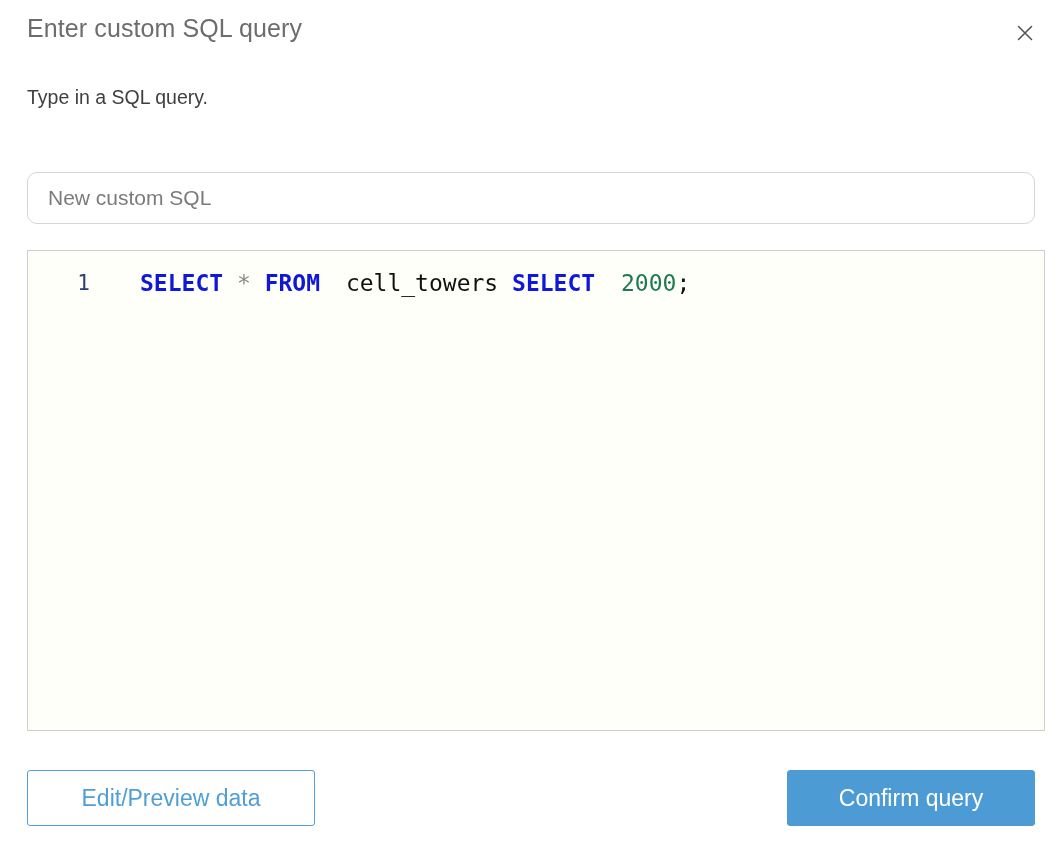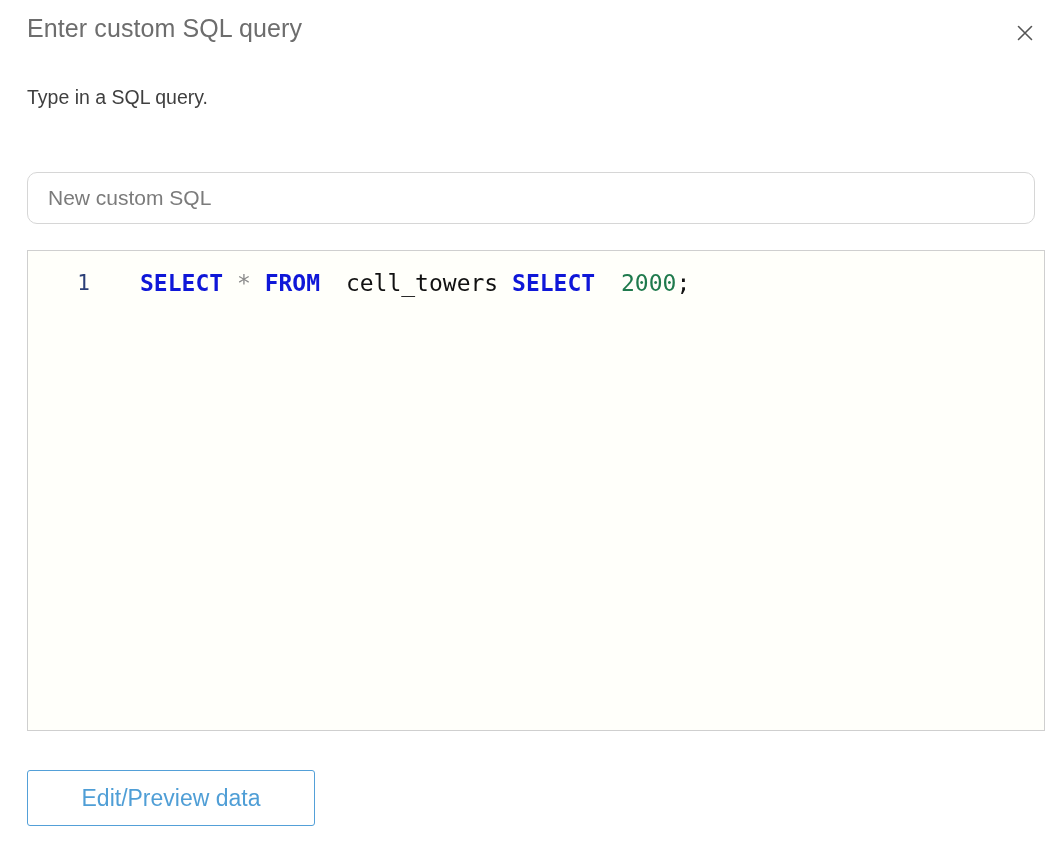--- a/index.html
+++ b/index.html
@@ -175,14 +175,15 @@
 
   <div class="editor">
     <div class="code-line">
       <span class="gutter">1</span>
       <span class="code-content"><span class="tok-keyword">SELECT</span><span class="tok-star"> * </span><span class="tok-keyword">FROM</span><span class="tok-ident"> cell_towers </span><span class="tok-keyword">SELECT</span><span class="tok-ident"> </span><span class="tok-number">2000</span><span class="tok-punct">;</span></span>
     </div>
   </div>
 
   <div class="btn btn-secondary">Edit/Preview data</div>
 
+  <div class="btn btn-primary">Confirm query</div>
 
 </div>
 
 </body></html>

